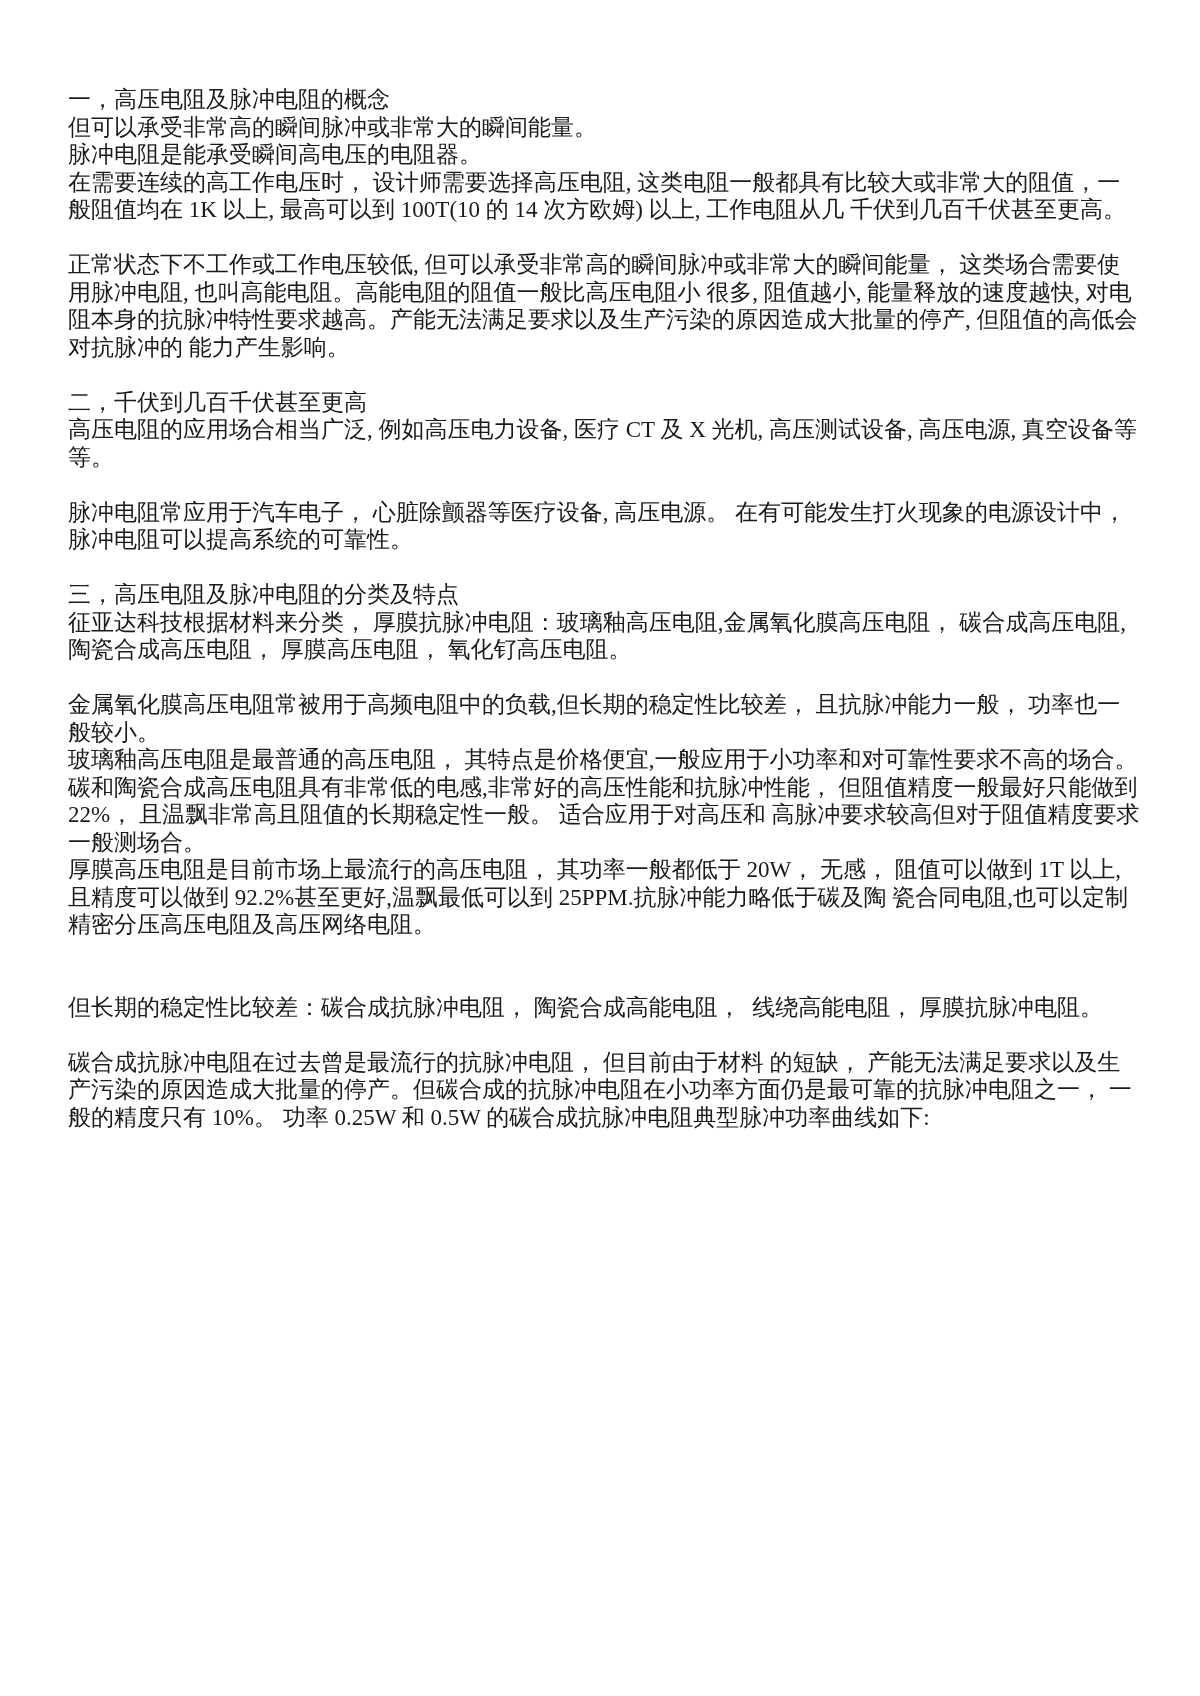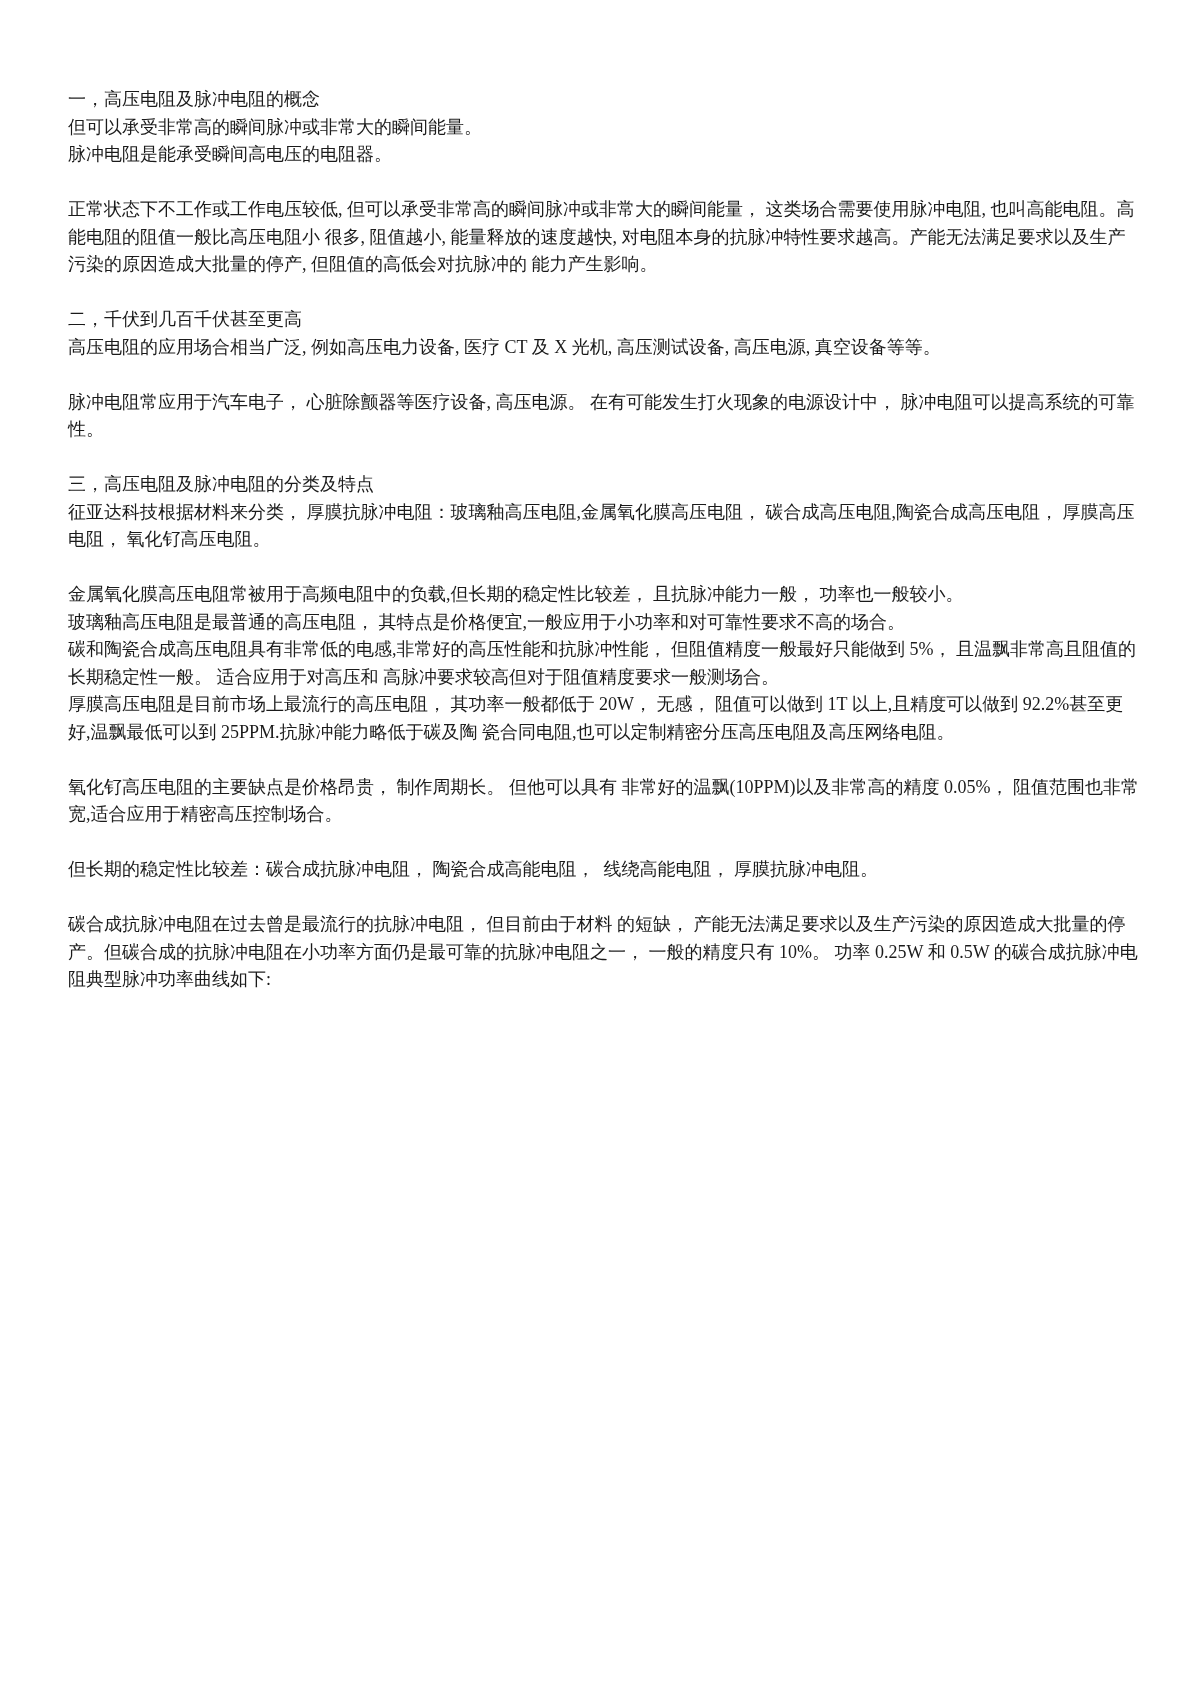--- a/index.html
+++ b/index.html
@@ -14,56 +14,56 @@
   }
   .doc-page {
     box-sizing: border-box;
     width: 1200px;
     height: 1696px;
     padding: 86px 60px 0 68px;
     background: #ffffff;
   }
   .doc-body {
     font-family: "Liberation Serif", "DejaVu Serif", serif;
-    font-size: 18px;
+    font-size: 23px;
     line-height: 27.5px;
     color: #1a1a1a;
     text-align: left;
   }
   .doc-body p {
     margin: 0;
     padding: 0;
     min-height: 27.5px;
     white-space: pre-wrap;
     word-break: break-word;
   }
 </style>
 </head>
 <body>
 
 <div class="doc-page">
   <div class="doc-body">
       <p>一，高压电阻及脉冲电阻的概念</p>
       <p>但可以承受非常高的瞬间脉冲或非常大的瞬间能量。</p>
       <p>脉冲电阻是能承受瞬间高电压的电阻器。</p>
+      <p>在需要连续的高工作电压时， 设计师需要选择高压电阻, 这类电阻一般都具有比较大或非常大的阻值，一般阻值均在 1K 以上, 最高可以到 100T(10 的 14 次方欧姆) 以上, 工作电阻从几 千伏到几百千伏甚至更高。</p>
       <p></p>
       <p>正常状态下不工作或工作电压较低, 但可以承受非常高的瞬间脉冲或非常大的瞬间能量， 这类场合需要使用脉冲电阻, 也叫高能电阻。高能电阻的阻值一般比高压电阻小 很多, 阻值越小, 能量释放的速度越快, 对电阻本身的抗脉冲特性要求越高。产能无法满足要求以及生产污染的原因造成大批量的停产, 但阻值的高低会对抗脉冲的 能力产生影响。</p>
       <p></p>
       <p>二，千伏到几百千伏甚至更高</p>
       <p>高压电阻的应用场合相当广泛, 例如高压电力设备, 医疗 CT 及 X 光机, 高压测试设备, 高压电源, 真空设备等等。</p>
       <p></p>
       <p>脉冲电阻常应用于汽车电子， 心脏除颤器等医疗设备, 高压电源。 在有可能发生打火现象的电源设计中， 脉冲电阻可以提高系统的可靠性。</p>
       <p></p>
       <p>三，高压电阻及脉冲电阻的分类及特点</p>
       <p>征亚达科技根据材料来分类， 厚膜抗脉冲电阻：玻璃釉高压电阻,金属氧化膜高压电阻， 碳合成高压电阻,陶瓷合成高压电阻， 厚膜高压电阻， 氧化钌高压电阻。</p>
       <p></p>
       <p>金属氧化膜高压电阻常被用于高频电阻中的负载,但长期的稳定性比较差， 且抗脉冲能力一般， 功率也一般较小。</p>
       <p>玻璃釉高压电阻是最普通的高压电阻， 其特点是价格便宜,一般应用于小功率和对可靠性要求不高的场合。</p>
-      <p>碳和陶瓷合成高压电阻具有非常低的电感,非常好的高压性能和抗脉冲性能， 但阻值精度一般最好只能做到 5%， 且温飘非常高且阻值的长期稳定性一般。 适合应用于对高压和 高脉冲要求较高但对于阻值精度要求一般测场合。</p>
+      <p>碳和陶瓷合成高压电阻具有非常低的电感,非常好的高压性能和抗脉冲性能， 但阻值精度一般最好只能做到 22%， 且温飘非常高且阻值的长期稳定性一般。 适合应用于对高压和 高脉冲要求较高但对于阻值精度要求一般测场合。</p>
       <p>厚膜高压电阻是目前市场上最流行的高压电阻， 其功率一般都低于 20W， 无感， 阻值可以做到 1T 以上,且精度可以做到 92.2%甚至更好,温飘最低可以到 25PPM.抗脉冲能力略低于碳及陶 瓷合同电阻,也可以定制精密分压高压电阻及高压网络电阻。</p>
       <p></p>
-      <p>氧化钌高压电阻的主要缺点是价格昂贵， 制作周期长。 但他可以具有 非常好的温飘(10PPM)以及非常高的精度 0.05%， 阻值范围也非常宽,适合应用于精密高压控制场合。</p>
       <p></p>
       <p>但长期的稳定性比较差：碳合成抗脉冲电阻， 陶瓷合成高能电阻，  线绕高能电阻， 厚膜抗脉冲电阻。</p>
       <p></p>
       <p>碳合成抗脉冲电阻在过去曾是最流行的抗脉冲电阻， 但目前由于材料 的短缺， 产能无法满足要求以及生产污染的原因造成大批量的停产。但碳合成的抗脉冲电阻在小功率方面仍是最可靠的抗脉冲电阻之一， 一般的精度只有 10%。 功率 0.25W 和 0.5W 的碳合成抗脉冲电阻典型脉冲功率曲线如下:</p>
     </div>
 </div>
 
 </body></html>

